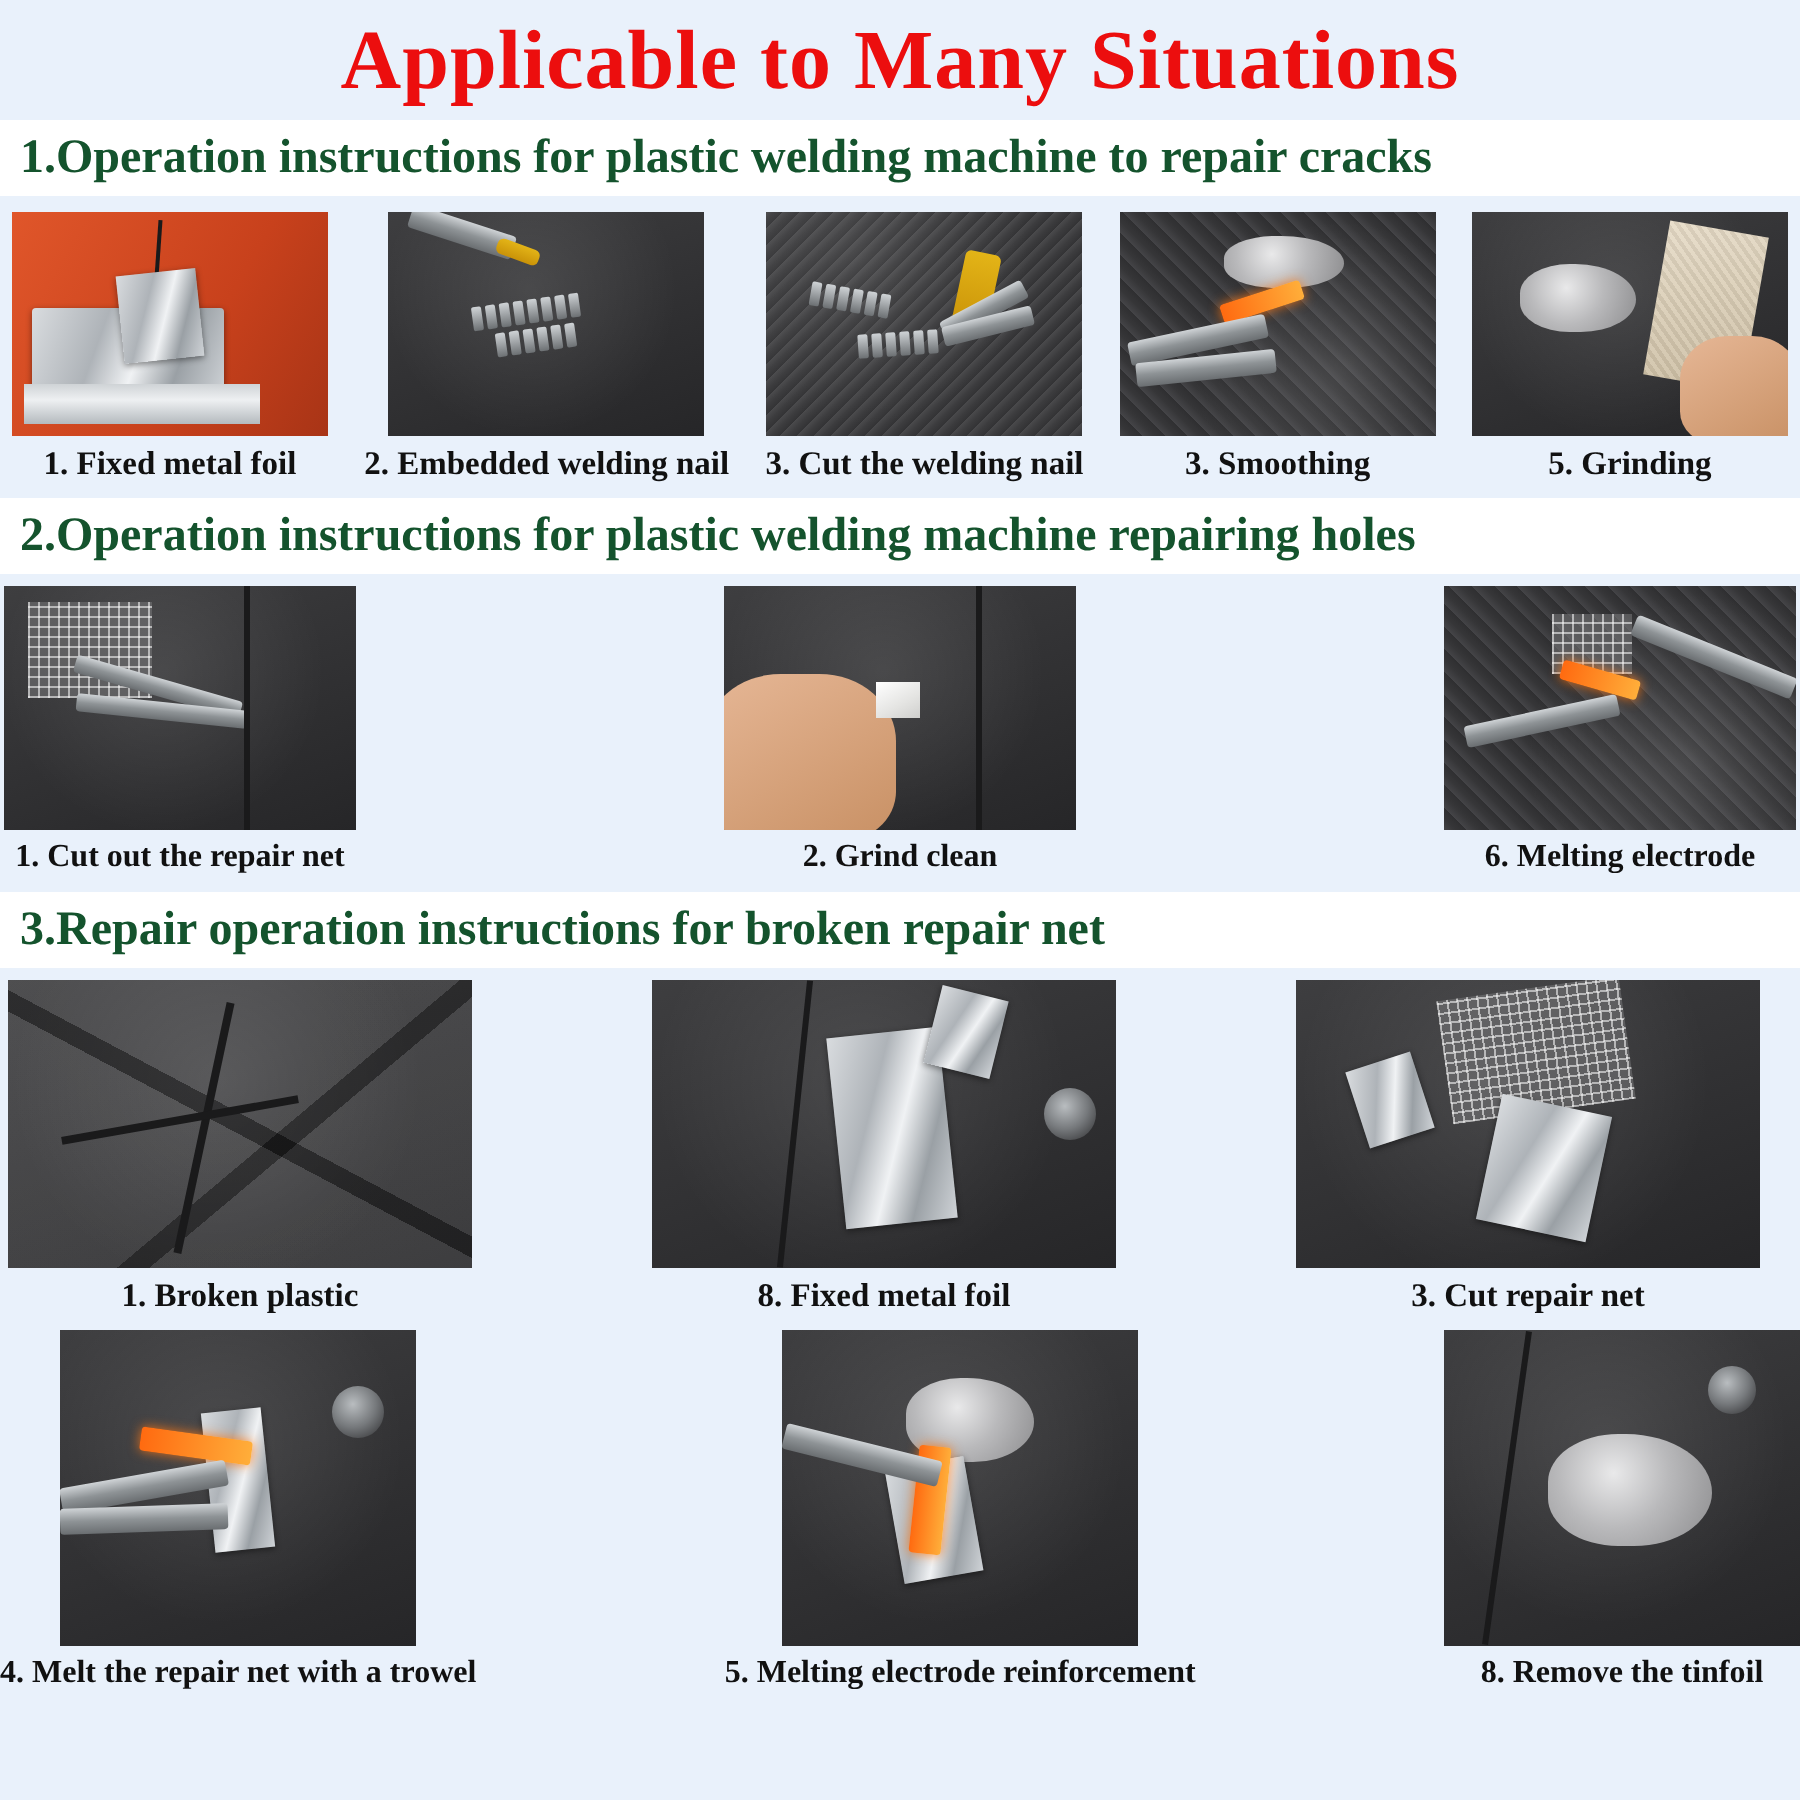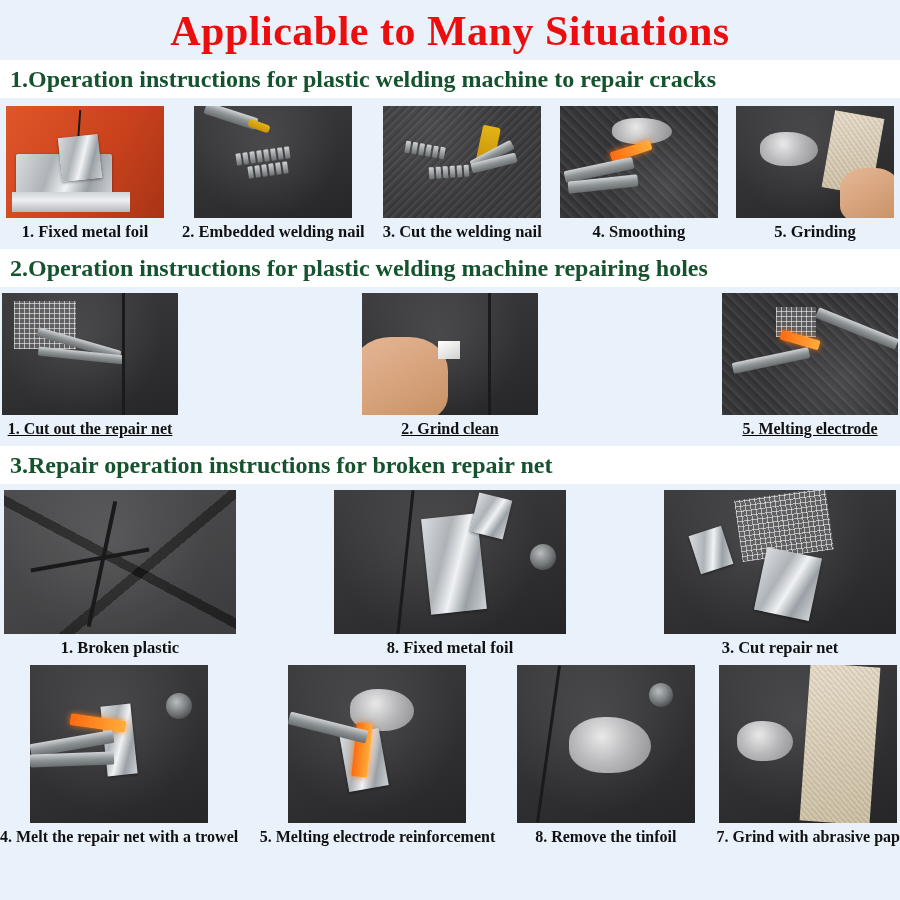--- a/index.html
+++ b/index.html
@@ -239,37 +239,37 @@
       <div class="caption">3. Cut the welding nail</div>
     </div>
 
     <div class="cell">
       <div class="photo tex-darkplastic2" style="width:158px;height:112px;">
         <div class="weld-blob" style="left:52px;top:12px;width:60px;height:26px;"></div>
         <div class="tool-tip-orange" style="left:50px;top:40px;width:42px;height:10px;transform:rotate(-18deg);"></div>
         <div class="tool-body" style="left:4px;top:58px;width:70px;height:12px;transform:rotate(-12deg);"></div>
         <div class="tool-body" style="left:8px;top:72px;width:70px;height:12px;transform:rotate(-6deg);"></div>
       </div>
-      <div class="caption">4. Smoothing</div>
+      <div class="caption">3. Smoothing</div>
     </div>
 
     <div class="cell">
       <div class="photo tex-blackmatte" style="width:158px;height:112px;">
         <div class="weld-blob" style="left:24px;top:26px;width:58px;height:34px;"></div>
         <div class="sandpaper" style="left:92px;top:8px;width:50px;height:78px;transform:rotate(10deg);"></div>
         <div class="hand" style="left:104px;top:62px;width:60px;height:54px;"></div>
       </div>
       <div class="caption">5. Grinding</div>
     </div>
 
   </div>
 
   <div class="section-head" style="margin-top:6px;">2.Operation instructions for plastic welding machine repairing holes</div>
 
-  <div class="row" style="padding:6px 2px 0 2px;text-decoration:underline;">
+  <div class="row" style="padding:6px 2px 0 2px;">
 
     <div class="cell">
       <div class="photo tex-blackmatte" style="width:176px;height:122px;">
         <div class="mesh" style="left:12px;top:8px;width:62px;height:48px;"></div>
         <div class="tool-body" style="left:34px;top:46px;width:86px;height:9px;transform:rotate(16deg);"></div>
         <div class="tool-body" style="left:36px;top:58px;width:86px;height:9px;transform:rotate(6deg);"></div>
         <div class="crack" style="left:120px;top:0px;width:3px;height:122px;"></div>
       </div>
       <div class="caption small">1. Cut out the repair net</div>
     </div>
@@ -284,29 +284,29 @@
     </div>
 
 
     <div class="cell">
       <div class="photo tex-darkplastic2" style="width:176px;height:122px;">
         <div class="mesh" style="left:54px;top:14px;width:40px;height:30px;"></div>
         <div class="tool-tip-orange" style="left:58px;top:42px;width:40px;height:10px;transform:rotate(16deg);"></div>
         <div class="tool-body" style="left:92px;top:30px;width:86px;height:11px;transform:rotate(22deg);"></div>
         <div class="tool-body" style="left:10px;top:62px;width:78px;height:11px;transform:rotate(-12deg);"></div>
       </div>
-      <div class="caption small">5. Melting electrode</div>
+      <div class="caption small">6. Melting electrode</div>
     </div>
 
 
   </div>
 
   <div class="section-head" style="margin-top:6px;">3.Repair operation instructions for broken repair net</div>
 
-  <div class="row" style="padding:6px 4px 0 4px;">
+  <div class="row" style="padding:6px 20px 0 4px;">
 
     <div class="cell">
       <div class="photo tex-blackmatte" style="width:232px;height:144px;">
         <div style="position:absolute;left:0;top:0;width:232px;height:144px;
              background:
                linear-gradient(28deg, rgba(255,255,255,0.06) 0 48%, rgba(0,0,0,0.35) 48% 52%, rgba(255,255,255,0.05) 52% 100%),
                linear-gradient(-40deg, rgba(255,255,255,0.05) 0 40%, rgba(0,0,0,0.4) 40% 44%, rgba(255,255,255,0.04) 44% 100%);"></div>
         <div class="crack" style="left:96px;top:10px;width:4px;height:128px;transform:rotate(12deg);"></div>
         <div class="crack" style="left:26px;top:68px;width:120px;height:4px;transform:rotate(-10deg);"></div>
       </div>
@@ -359,23 +359,16 @@
 
     <div class="cell">
       <div class="photo tex-blackmatte" style="width:178px;height:158px;">
         <div class="weld-blob" style="left:52px;top:52px;width:82px;height:56px;"></div>
         <div class="screwhole" style="left:132px;top:18px;width:24px;height:24px;"></div>
         <div class="crack" style="left:30px;top:0px;width:3px;height:158px;transform:rotate(8deg);"></div>
       </div>
       <div class="caption small">8. Remove the tinfoil</div>
     </div>
 
-    <div class="cell">
-      <div class="photo tex-blackmatte" style="width:178px;height:158px;">
-        <div class="sandpaper" style="left:86px;top:0px;width:70px;height:158px;transform:rotate(4deg);"></div>
-        <div class="weld-blob" style="left:18px;top:56px;width:56px;height:40px;"></div>
-      </div>
-      <div class="caption small">7. Grind with abrasive pap</div>
-    </div>
 
   </div>
 
 </div>
 
 </body></html>

